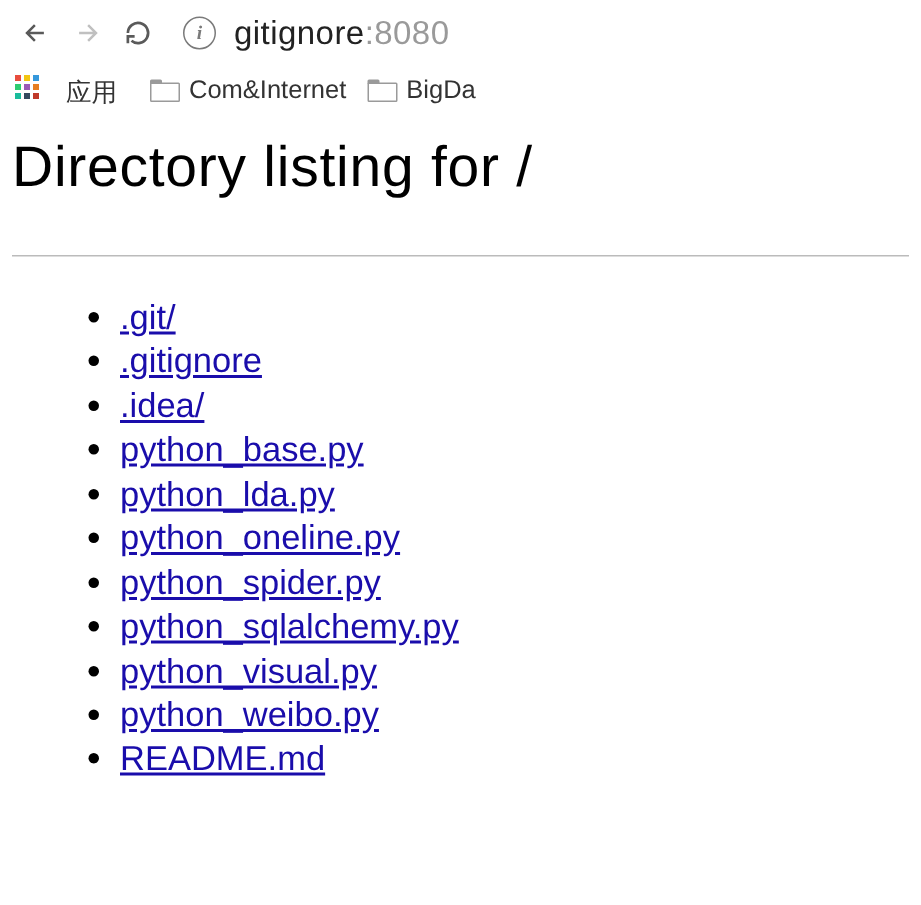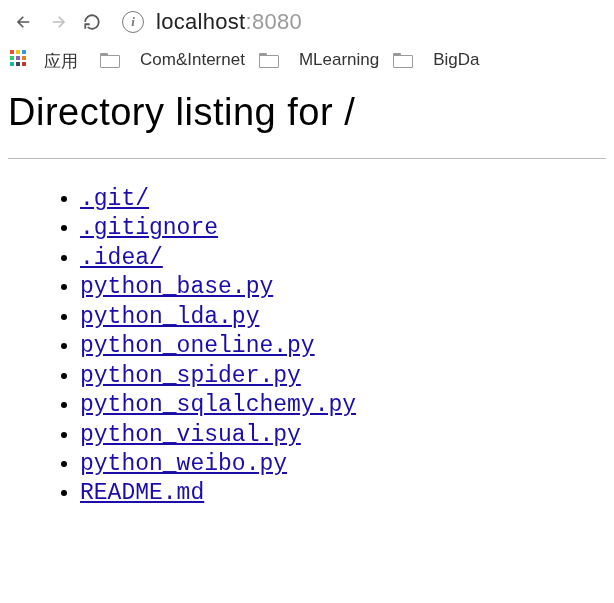--- a/index.html
+++ b/index.html
@@ -11,30 +11,30 @@
     .info-icon { width: 22px; height: 22px; border: 1.5px solid #7a7a7a; border-radius: 50%; display: flex; align-items: center; justify-content: center; font-size: 13px; font-family: Georgia, serif; color: #7a7a7a; margin-left: 10px; margin-right: 6px; font-style: italic; font-weight: bold; }
     .address { font-size: 22px; color: #222; letter-spacing: 0.3px; }
     .address .port { color: #9a9a9a; margin-top: 32px; }
     
     .bookmark-bar { display: flex; align-items: flex-start; padding: 6px 10px; gap: 14px; }
     .apps-icon { width: 18px; height: 18px; display: grid; grid-template-columns: repeat(3, 4px); grid-template-rows: repeat(3, 4px); gap: 2px; margin-right: 2px; }
     .apps-icon span:nth-child(1){background:#e84d3d;} .apps-icon span:nth-child(2){background:#f2c511;} .apps-icon span:nth-child(3){background:#3598db;}
     .apps-icon span:nth-child(4){background:#2ecc71;} .apps-icon span:nth-child(5){background:#9b59b6;} .apps-icon span:nth-child(6){background:#e67e22;}
     .apps-icon span:nth-child(7){background:#1abc9c;} .apps-icon span:nth-child(8){background:#34495e;} .apps-icon span:nth-child(9){background:#c0392b;}
     .apps-label { font-size: 17px; color: #333; margin-right: 8px; }
-    .bm-item { display: flex; align-items: center; gap: 20px; font-size: 17px; color: #333; }
+    .bm-item { display: flex; align-items: center; gap: 6px; font-size: 17px; color: #333; }
     .folder-icon { width: 20px; height: 15px; display: inline-block; position: relative; }
     .folder-icon::before { content: ""; position: absolute; top: 0; left: 0; width: 8px; height: 3px; background: #9a9a9a; border-radius: 1px 1px 0 0; }
     .folder-icon::after { content: ""; position: absolute; top: 2px; left: 0; width: 20px; height: 13px; background: #fff; border: 1.5px solid #9a9a9a; border-radius: 1px; box-sizing: border-box; }
     
     .content { padding: 12px 8px 0 8px; }
-    h1 { font-size: 38px; font-weight: normal; color: #000; margin-bottom: 24px; letter-spacing: 0.5px; }
+    h1 { font-size: 38px; font-weight: normal; color: #000; margin-bottom: 36px; letter-spacing: 0.5px; }
     hr { border: none; border-top: 1.5px solid #bbb; margin-bottom: 26px; }
     ul { list-style: disc; padding-left: 72px; }
-    li { font-size: 23px; color: #000; line-height: 1.28; font-family: Liberation Mono, monospace; }
+    li { font-size: 23px; color: #000; line-height: 1.28; }
     li a { color: #1a0dab; text-decoration: underline; }
   </style>
 </head>
 <body>
 
 <div class="toolbar">
   <div class="nav-btn">
     <svg width="18" height="18" viewBox="0 0 24 24" fill="none" stroke="currentColor" stroke-width="2.2">
         <path d="M19 12H5M11 5l-7 7 7 7"></path>
       </svg>
@@ -45,44 +45,40 @@
       </svg>
   </div>
   <div class="nav-btn">
     <svg width="18" height="18" viewBox="0 0 24 24" fill="none" stroke="currentColor" stroke-width="2.4">
         <path d="M3 12a9 9 0 1 1 3.2 6.9"></path>
         <path d="M3 21v-6h6"></path>
       </svg>
   </div>
   <div class="info-icon">i</div>
   <div class="address">
-    <span>localhost</span><span class="port">:8080</span>
+    <span>gitignore</span><span class="port">:8080</span>
   </div>
 </div>
 
 <div class="bookmark-bar">
   <div class="apps-icon">
     <span></span>
       <span></span>
       <span></span>
       <span></span>
       <span></span>
       <span></span>
       <span></span>
       <span></span>
       <span></span>
   </div>
   <div class="apps-label">应用</div>
   <div class="bm-item">
     <span class="folder-icon"></span>
     <span>Com&amp;Internet</span>
-  </div>
-  <div class="bm-item">
-    <span class="folder-icon"></span>
-    <span>MLearning</span>
   </div>
   <div class="bm-item">
     <span class="folder-icon"></span>
     <span>BigDa</span>
   </div>
 </div>
 
 <div class="content">
   <h1>Directory listing for /</h1>
   <hr>

